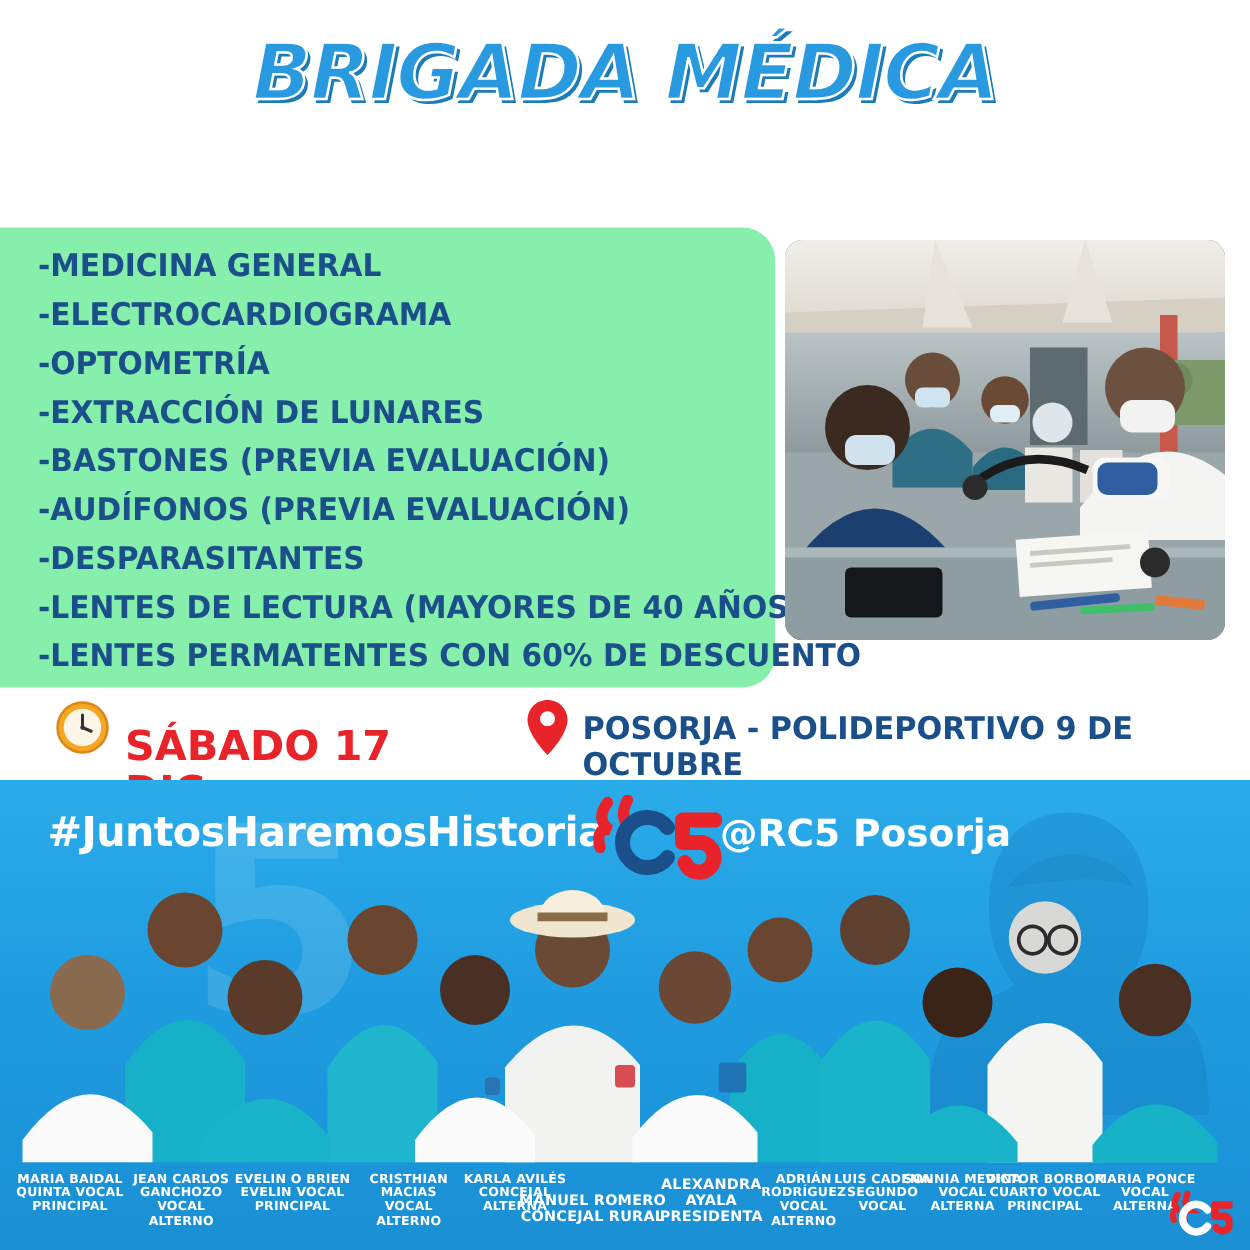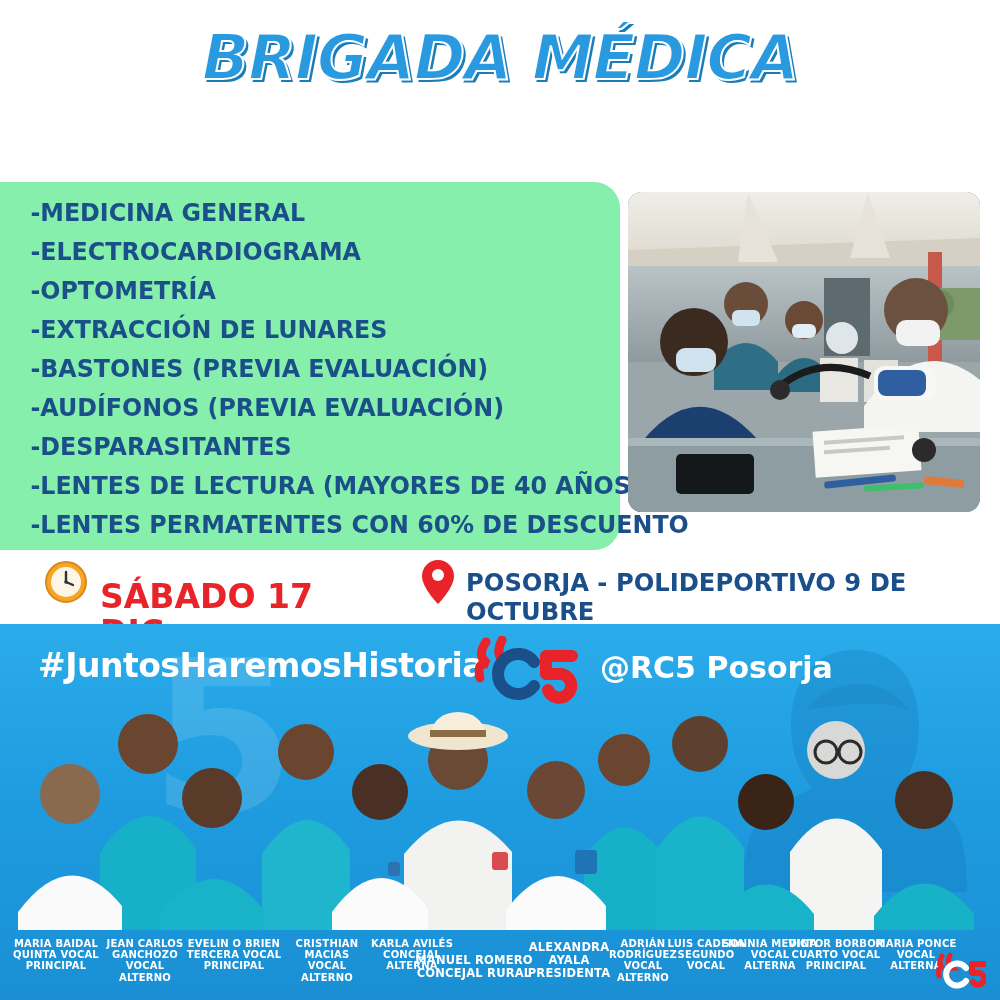--- a/index.html
+++ b/index.html
@@ -119,21 +119,21 @@
   }
   .hashtag{
     position:absolute;left:38px;top:22px;
     font-family:"DejaVu Sans", sans-serif;font-weight:bold;font-size:33px;
     color:#ffffff;letter-spacing:-0.5px;
   }
   .logo-rc5{
     position:absolute;left:468px;top:12px;width:110px;height:68px;
   }
   .handle{
-    position:absolute;left:600px;top:26px;
+    position:absolute;left:576px;top:26px;
     font-family:"DejaVu Sans", sans-serif;font-weight:bold;font-size:30px;color:#ffffff;
   }
   .people{
     position:absolute;left:0;top:78px;width:1000px;height:228px;
   }
   .names{
     position:absolute;left:0;bottom:6px;width:1000px;height:56px;
   }
   .name{
     position:absolute;
@@ -345,21 +345,21 @@
         <span>QUINTA VOCAL</span><br>
         <span>PRINCIPAL</span>
       </div>
       <div class="name" style="left:102px;width:86px;">
         <span>JEAN CARLOS</span><br>
         <span>GANCHOZO</span><br>
         <span>VOCAL ALTERNO</span>
       </div>
       <div class="name" style="left:186px;width:96px;">
         <span>EVELIN O BRIEN</span><br>
-        <span>TERCERA VOCAL</span><br>
+        <span>EVELIN VOCAL</span><br>
         <span>PRINCIPAL</span>
       </div>
       <div class="name" style="left:276px;width:102px;">
         <span>CRISTHIAN MACIAS</span><br>
         <span>VOCAL</span><br>
         <span>ALTERNO</span>
       </div>
       <div class="name" style="left:366px;width:92px;">
         <span>KARLA AVILÉS</span><br>
         <span>CONCEJAL</span><br>

